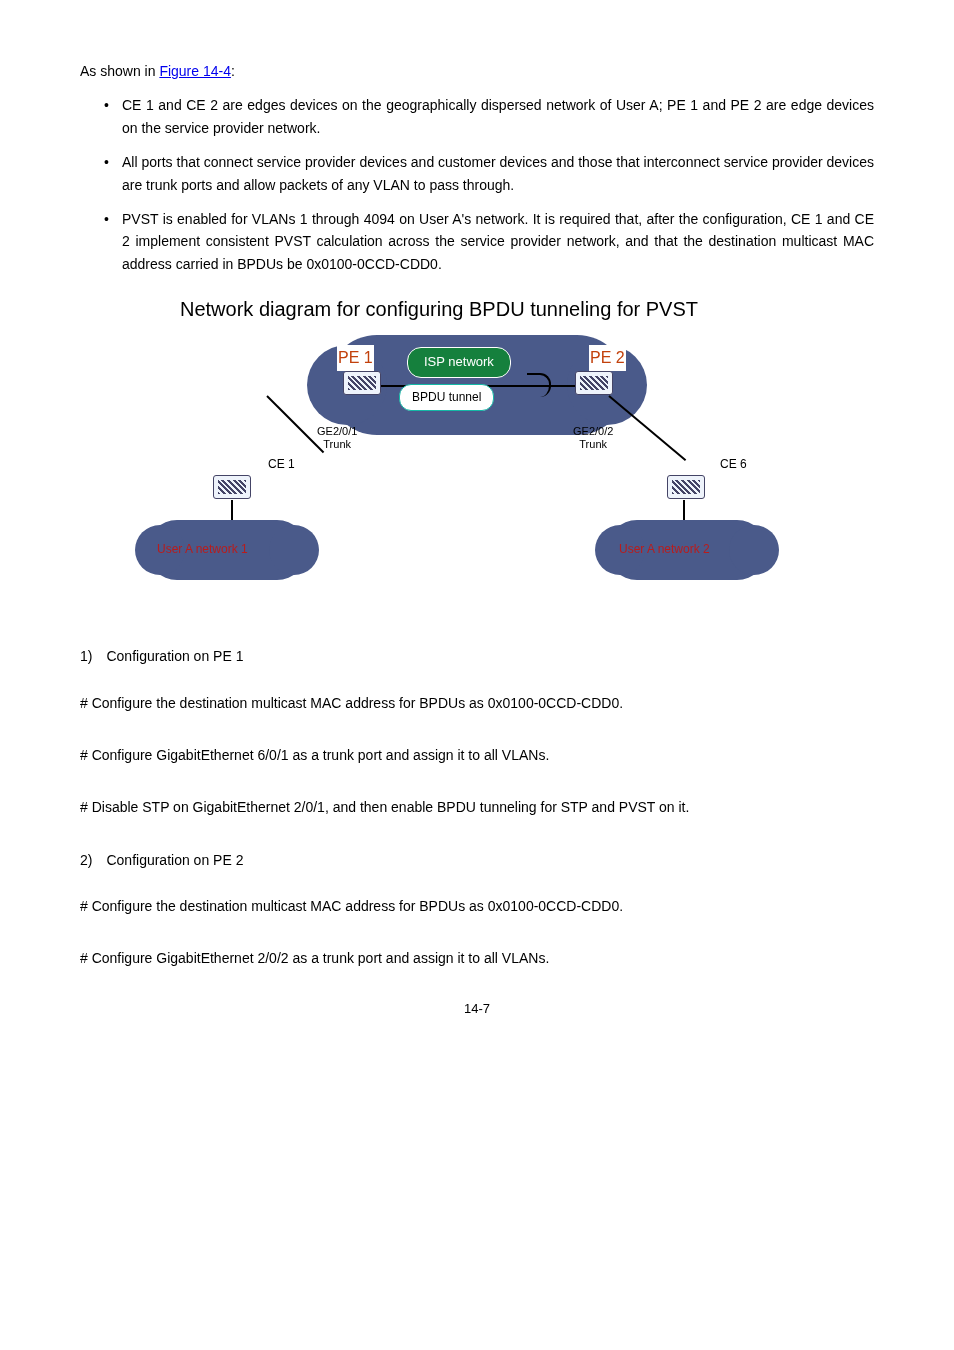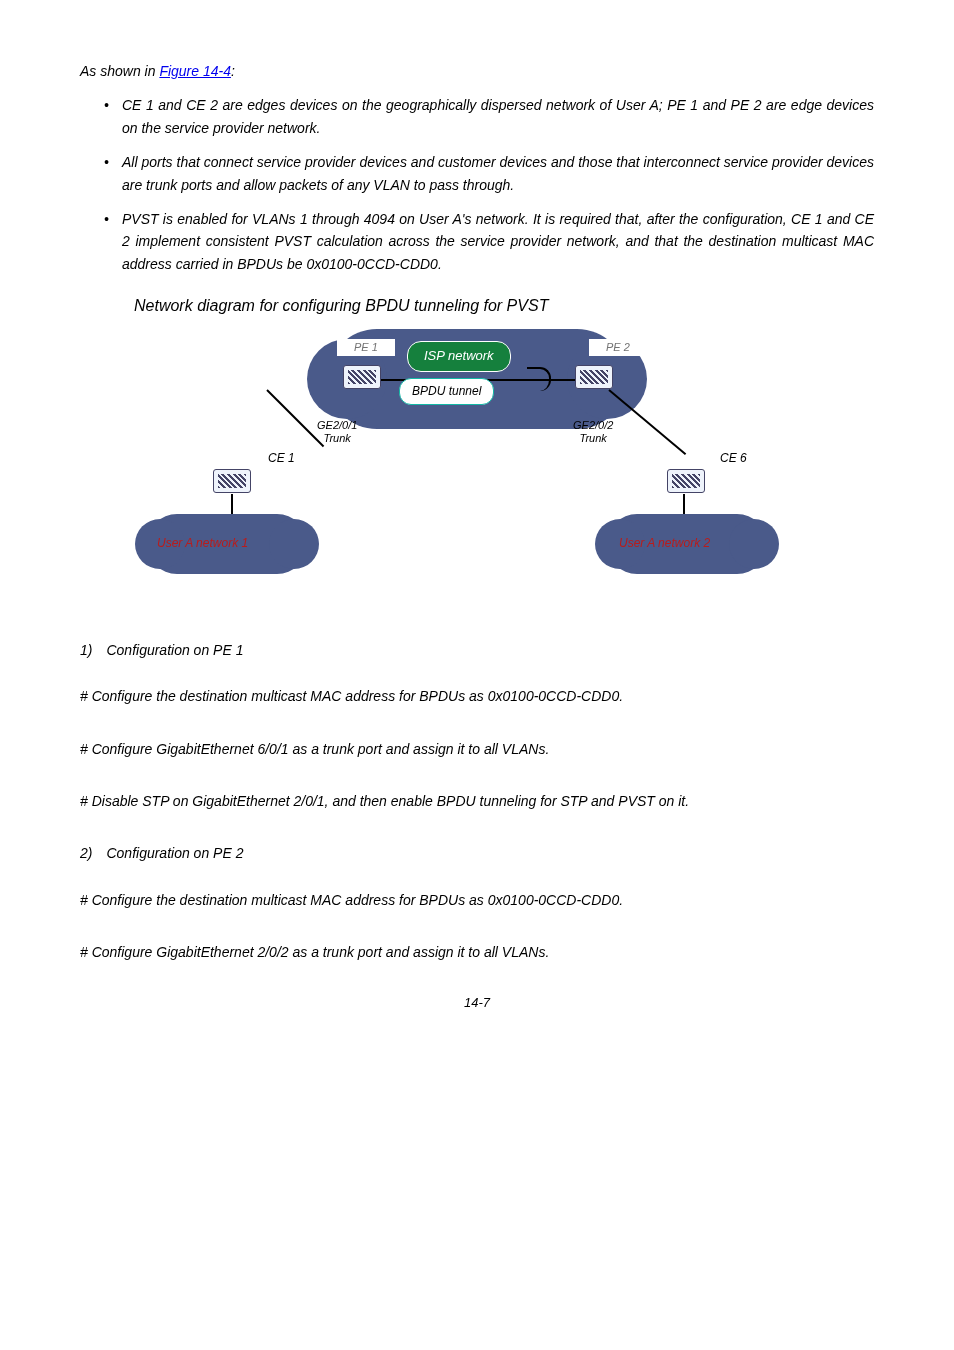--- a/index.html
+++ b/index.html
@@ -27,22 +27,22 @@
     text-align: justify;
   }
   ul.bullets li::before {
     content: "•";
     position: absolute;
     left: 0;
     top: 0;
     font-size: 14px;
   }
   .figure-caption {
-    margin: 16px 0 10px 54px;
-    font-size: 16px;
+    margin: 16px 0 10px 100px;
+    font-size: 20px;
   }
   .diagram {
     width: 600px;
     height: 270px;
     margin: 0 auto 40px auto;
     position: relative;
   }
   .steps {
     margin-top: 30px;
   }
@@ -52,21 +52,21 @@
   .step-line {
     margin: 24px 0 30px 0;
   }
   .page-num {
     position: absolute;
     left: 0; right: 0;
     text-align: center;
     bottom: -50px;
     font-size: 13px;
   }
-  .page-wrap { position: relative; font-style: italic; }
+  .page-wrap { position: relative; }
   
   .cloud-big {
     position: absolute;
     width: 300px; height: 100px;
     left: 150px; top: 0;
     background: #4a5a8a;
     border-radius: 50px;
     filter: blur(0.3px);
   }
   .cloud-big::before, .cloud-big::after {
@@ -76,21 +76,21 @@
   .cloud-big::after  { width:80px;height:80px;right:-20px;top:10px; }
   .isp-label {
     position:absolute; left:230px; top:12px; color:#fff; font-size:13px;
     background:#15803d; padding:4px 16px; border-radius:14px; border:1px solid #fff;
   }
   .tunnel-box {
     position:absolute; left:222px; top:49px;
     background:#fff; border:1px solid #14b8a6; border-radius:12px;
     padding:3px 12px; font-size:12px;
   }
-  .pe-label { position:absolute; color:#737373; font-size:11px; background:#fff; padding:0 17px; }
+  .pe-label { position:absolute; color:#c2410c; font-size:16px; background:#fff; padding:0 1px; }
   .pe1 { left:160px; top:10px; }
   .pe2 { left:412px; top:10px; }
   .switch-icon {
     position:absolute; width:36px; height:22px; background:#eef3fb; border:1px solid #446; border-radius:3px;
   }
   .switch-icon::after {
     content:""; position:absolute; left:4px; right:4px; top:4px; bottom:4px;
     background: repeating-linear-gradient(45deg,#446,#446 2px,#eef3fb 2px,#eef3fb 4px);
   }
   .sw-pe1 { left:166px; top:36px; }

